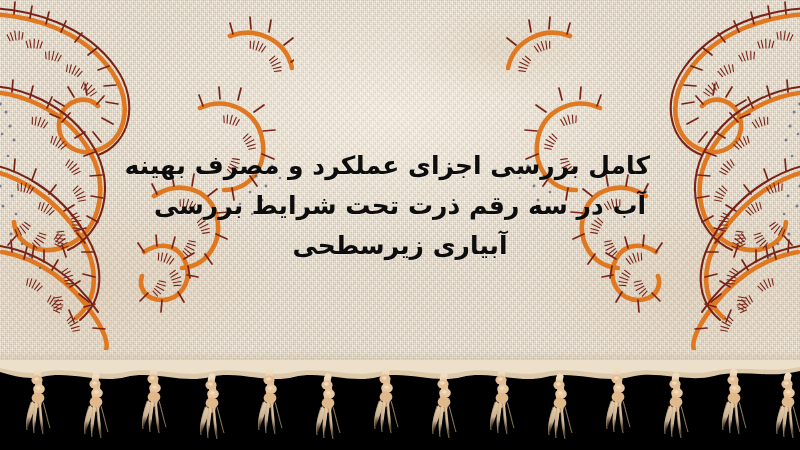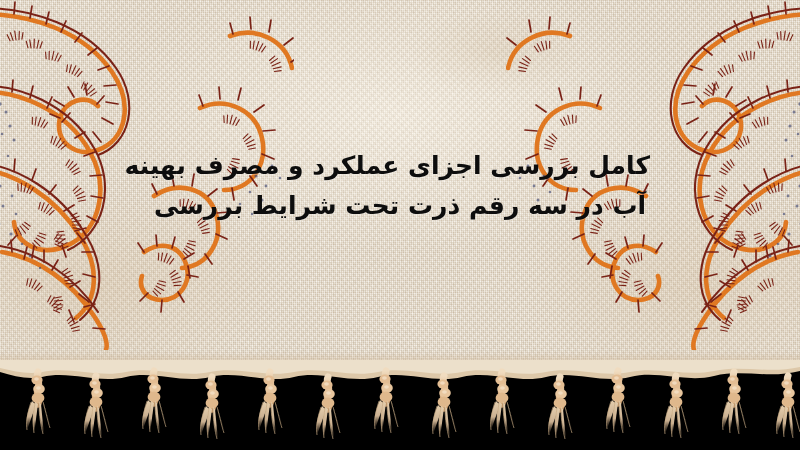--- a/index.html
+++ b/index.html
@@ -527,15 +527,16 @@
         <use href="#tassel" transform="translate(676,16)"></use>
         <use href="#tassel" transform="translate(734,12)"></use>
         <use href="#tassel" transform="translate(788,16)"></use>
       </g>
     </svg>
   </div>
 
   <div class="title-block">
     <span class="title-line">کامل بررسی اجزای عملکرد و مصرف بهینه</span>
     <span class="title-line">آب در سه رقم ذرت تحت شرایط بررسی</span>
+    <span class="title-line">آبیاری زیرسطحی</span>
   </div>
 
 </div>
 
 </body></html>

